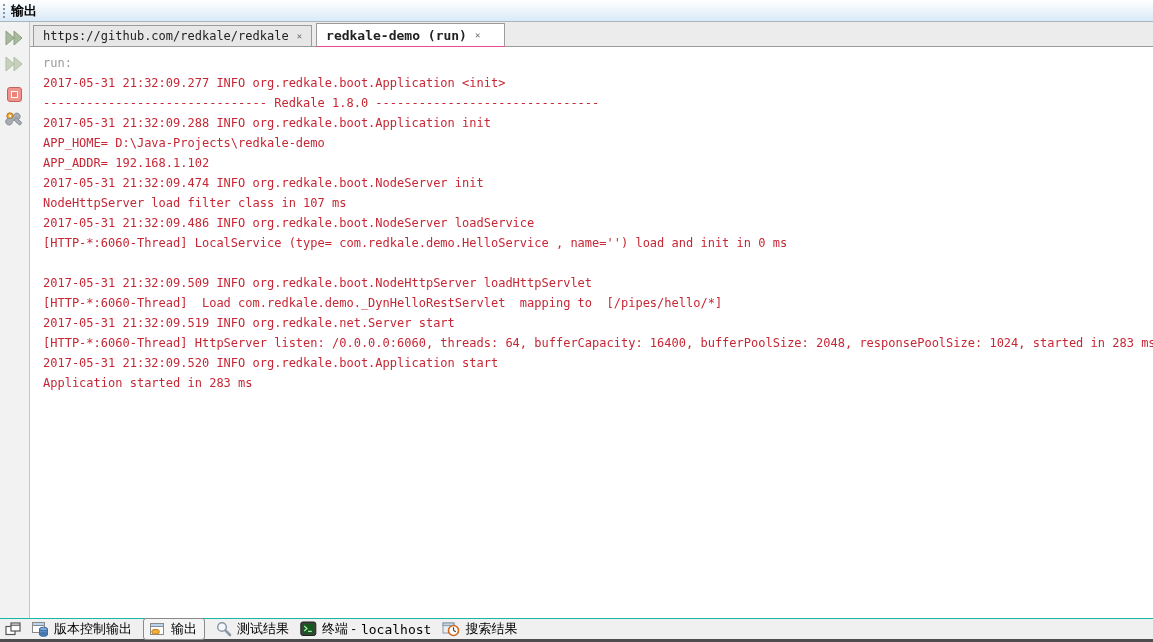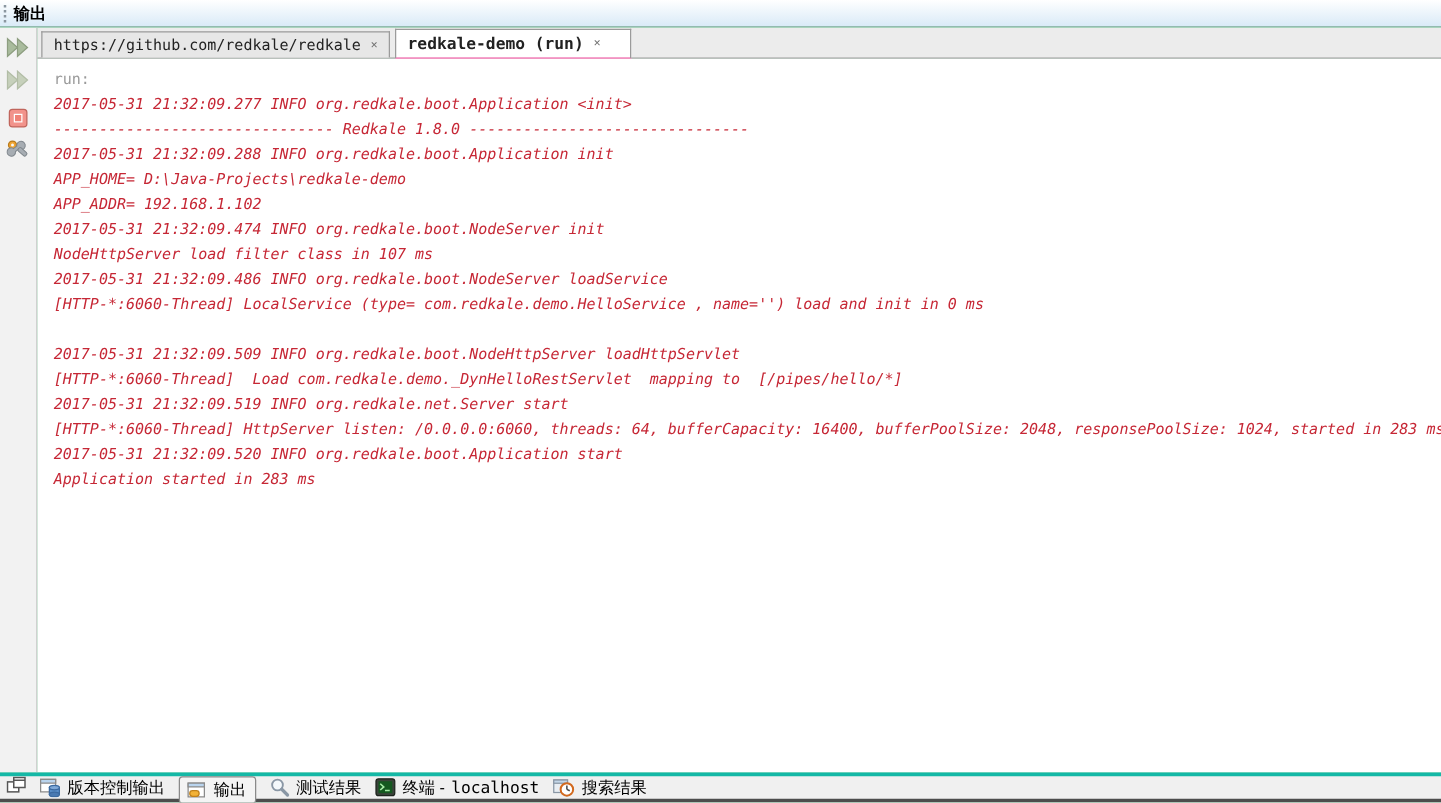--- a/index.html
+++ b/index.html
@@ -2,21 +2,21 @@
 <html><head>
 <meta charset="utf-8">
 <style>
   * { box-sizing: border-box; margin: 0; padding: 0; }
   html, body { background: #fff; }
   body {
     width: 1153px; height: 642px;
     font-family: "Liberation Sans", sans-serif;
     overflow: hidden;
   }
-  .window { width: 1153px; height: 642px; display: flex; flex-direction: column; background: #22c55e; }
+  .window { width: 1153px; height: 642px; display: flex; flex-direction: column; background: #d946ef; }
 
   
   .header {
     height: 22px; flex: 0 0 22px;
     background: linear-gradient(#ffffff, #d9eaf7);
     border-bottom: 1px solid #a9b4bd;
     display: flex; align-items: center;
   }
   .grip { width: 2px; height: 14px; border-left: 2px dotted #8a96a0; margin: 0 6px 0 3px; }
   .header-title { font-size: 13px; font-weight: bold; color: #000; }
@@ -57,30 +57,30 @@
   .tab-close { font-size: 9px; color: #6f6f6f; line-height: 1; padding-top: 1px; }
 
   
   .console {
     flex: 1 1 auto; background: #ffffff;
     padding: 6px 0 16px 13px;
     font-family: "DejaVu Sans Mono", monospace;
     font-size: 12px; line-height: 20px;
     white-space: pre; overflow: hidden;
   }
-  .line.err { color: #c62735; font-style: italic; }
+  .line.err { color: #c62735; }
   .line.out { color: #9a9a9a; }
 
   
   .statusbar {
     height: 24px; flex: 0 0 24px;
     background: #f0f0f0;
-    border-top: 3px solid #14b8a6;
+    border-top: 1px solid #14b8a6;
     border-bottom: 3px solid #4d4d4d;
-    display: flex; align-items: flex-start;
+    display: flex; align-items: center;
     padding: 0 5px; gap: 11px;
     font-size: 13px; color: #000;
   }
   .sb-item { display: flex; align-items: center; gap: 5px; white-space: nowrap; cursor: default; }
   .sb-item.selected {
     border: 1px solid #8a8a8a; border-radius: 3px;
     padding: 1px 7px 1px 5px; background: #f4f4f4;
   }
   .host { font-family: "DejaVu Sans Mono", monospace; font-weight: normal; font-size: 13px; }
   svg { display: block; }

